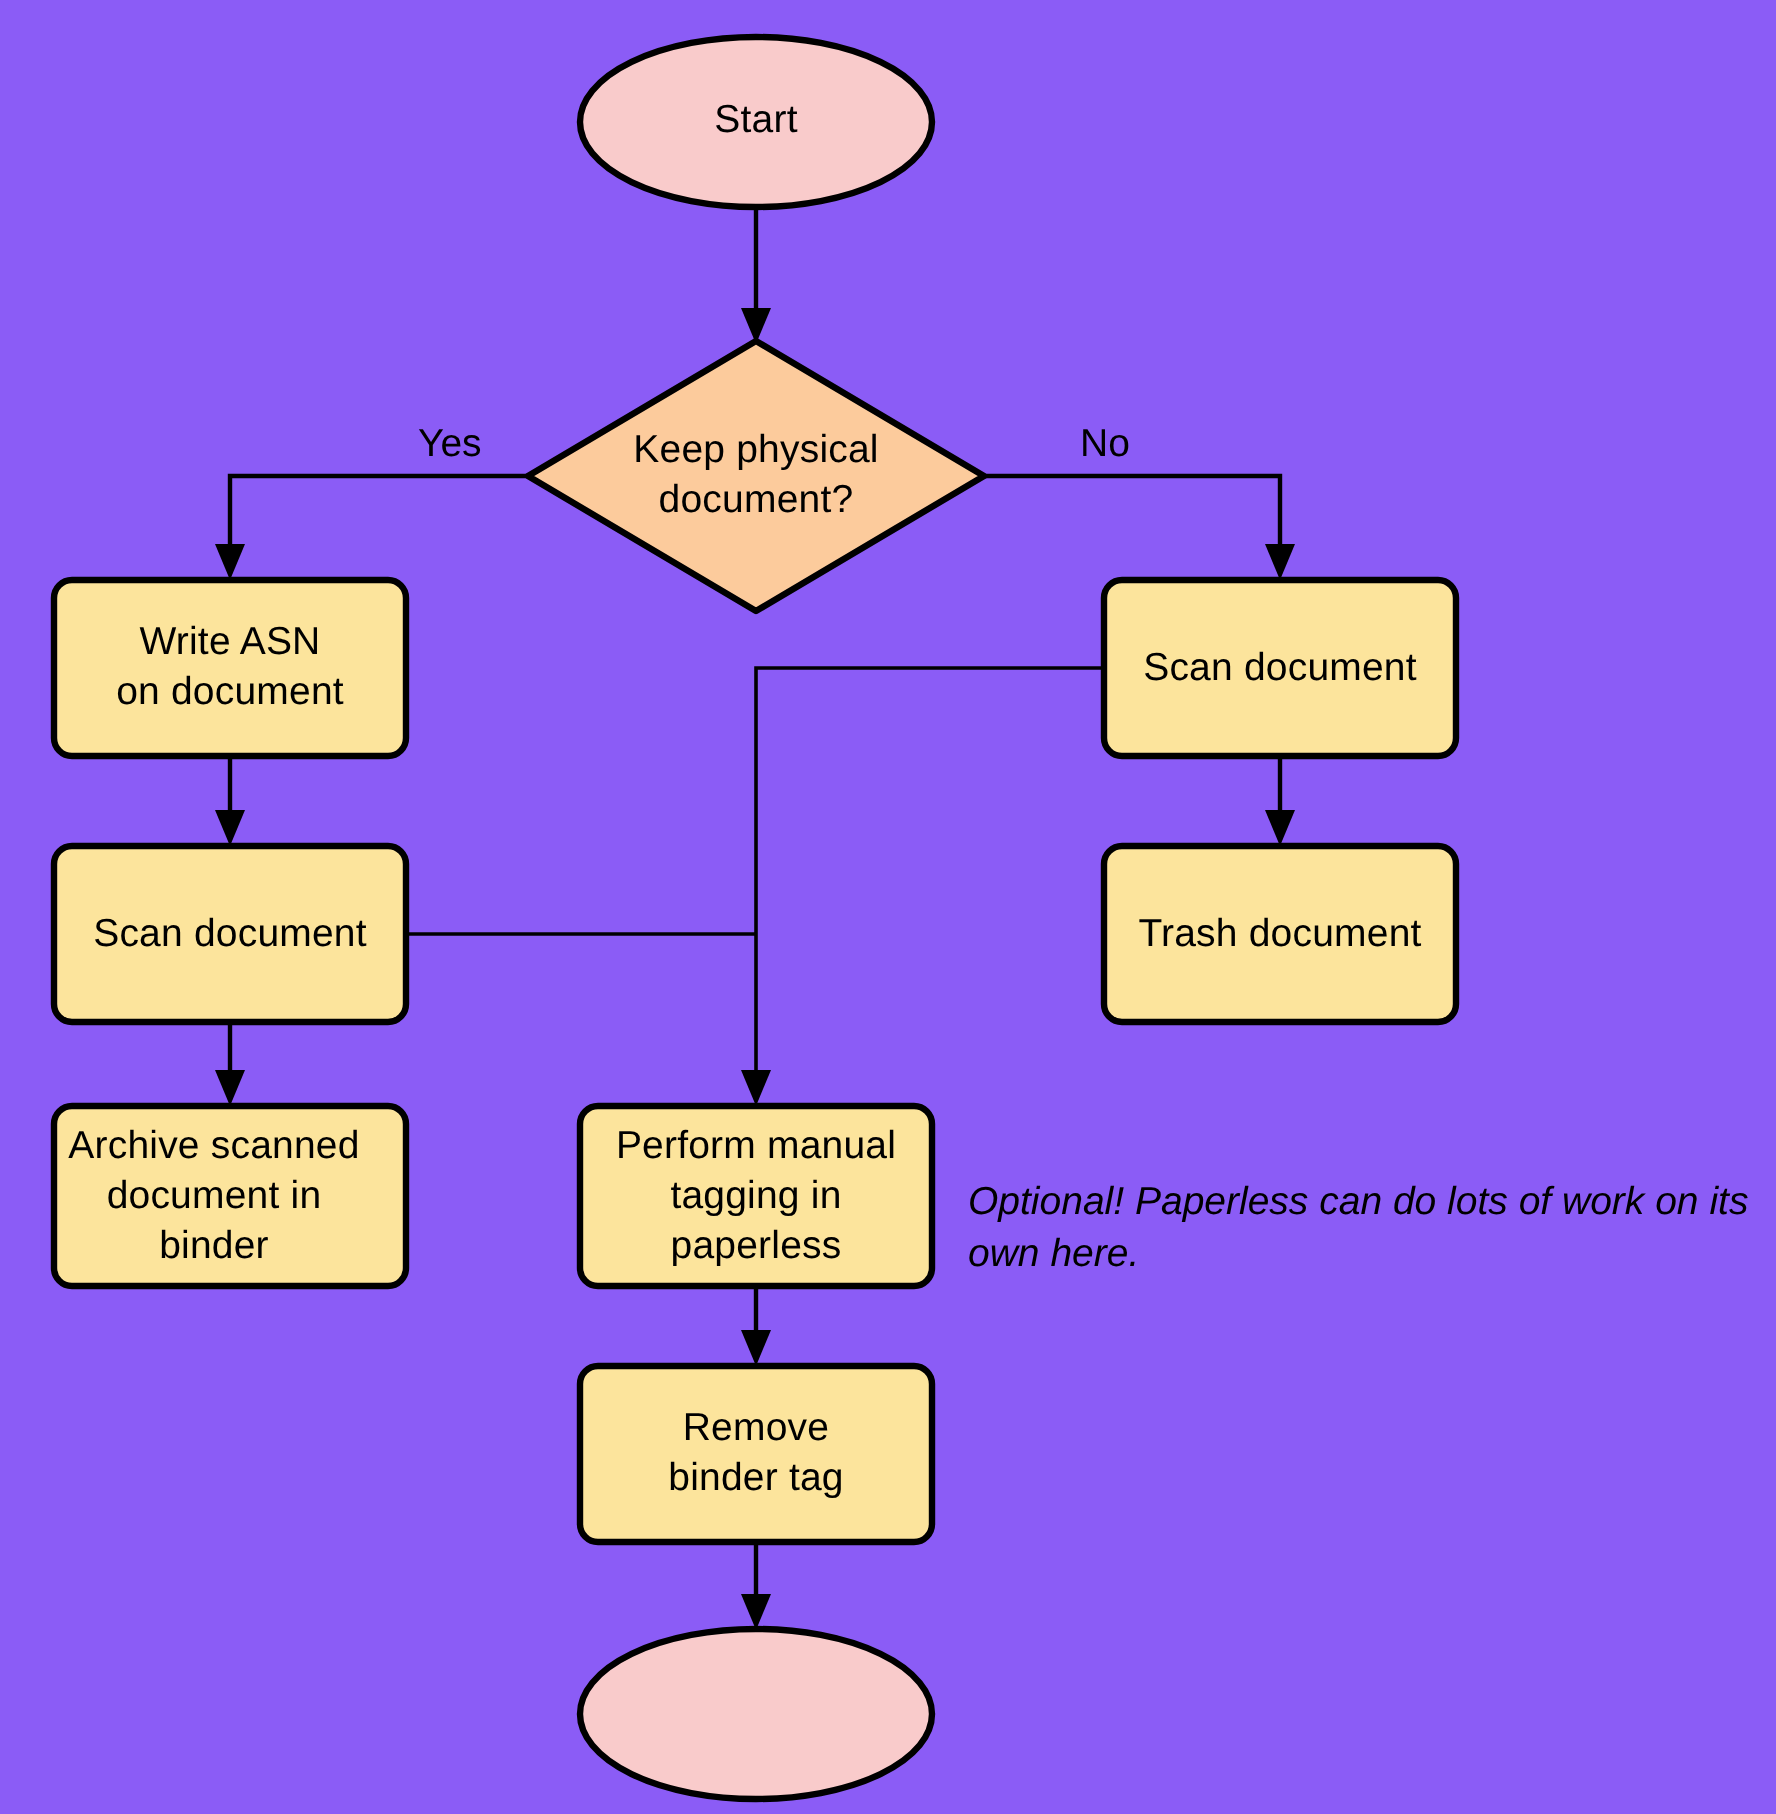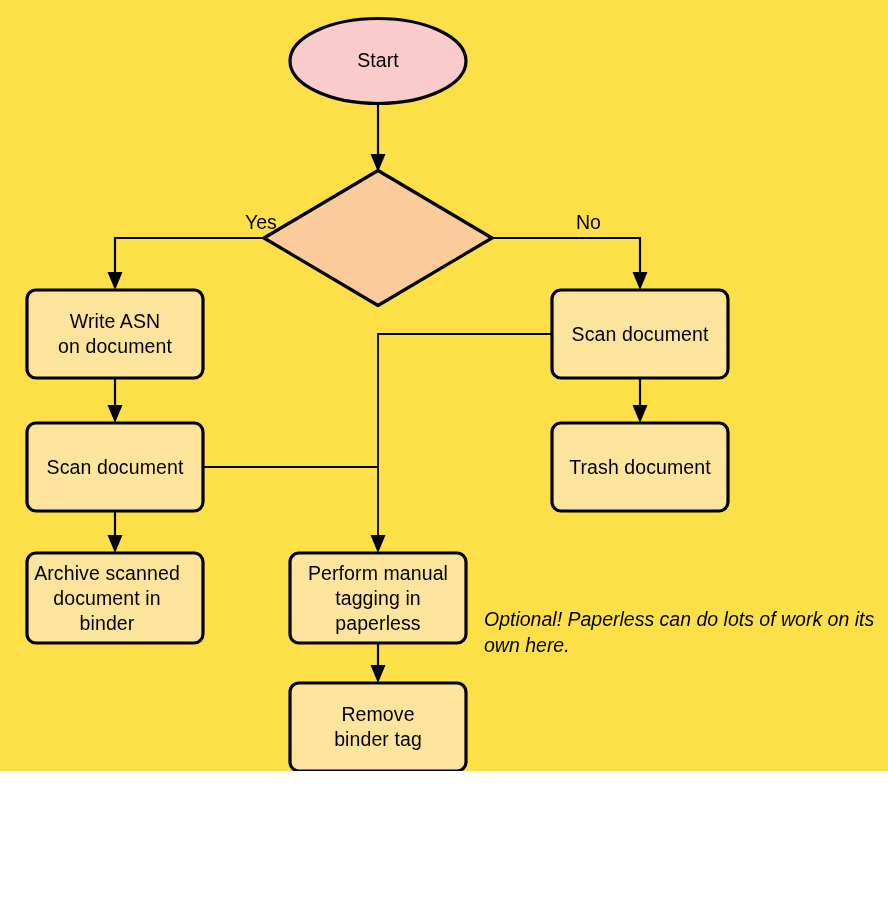--- a/index.html
+++ b/index.html
@@ -7,22 +7,22 @@
     margin: 0;
     padding: 0;
     background: #ffffff;
   }
   body {
     font-family: "Liberation Sans", sans-serif;
   }
   #canvas {
     position: relative;
     width: 888px;
-    height: 771px;
-    background: #fde047;
+    height: 907px;
+    background: #8b5cf6;
     overflow: hidden;
   }
   #flow-svg {
     position: absolute;
     top: 0;
     left: 0;
     width: 888px;
     height: 907px;
   }
   .node-shape {
@@ -59,21 +59,20 @@
     white-space: pre-line;
     pointer-events: none;
   }
   .edge-label {
     position: absolute;
     color: #000000;
     font-family: "Liberation Sans", sans-serif;
     font-size: 19.5px;
     line-height: 22px;
     white-space: nowrap;
-    margin-left: 36px;
   }
   .annotation {
     position: absolute;
     color: #000000;
     font-family: "Liberation Sans", sans-serif;
     font-style: italic;
     font-size: 19.5px;
     line-height: 26px;
     width: 404px;
   }
@@ -150,20 +149,22 @@
 
     <rect class="node-shape" x="290" y="553" width="176" height="90" rx="9" ry="9" fill="#FCE49C"></rect>
 
     <rect class="node-shape" x="290" y="683" width="176" height="88" rx="9" ry="9" fill="#FCE49C"></rect>
 
     <ellipse class="node-shape" cx="378" cy="857" rx="88" ry="42.5" fill="#F9CBCB"></ellipse>
   </svg>
 
   <div class="node-label" style="left:290px; top:18px; width:176px; height:85px;">Start</div>
 
+  <div class="node-label" style="left:278px; top:196px; width:200px; height:84px;">Keep physical
+document?</div>
 
   <div class="node-label" style="left:27px; top:290px; width:176px; height:88px;">Write ASN
 on document</div>
 
   <div class="node-label" style="left:27px; top:423px; width:176px; height:88px;">Scan document</div>
 
   <div class="node-label" style="left:15px; top:553px; width:184px; height:90px;">Archive scanned
 document in
 binder</div>
 
@@ -176,15 +177,15 @@
   <div class="node-label" style="left:552px; top:423px; width:176px; height:88px;">Trash document</div>
 
   <div class="node-label" style="left:290px; top:683px; width:176px; height:88px;">Remove
 binder tag</div>
 
 
   <div class="edge-label" style="left:209px; top:211px;">Yes</div>
 
   <div class="edge-label" style="left:540px; top:211px;">No</div>
 
-  <div class="annotation" style="left:484px; top:588px;margin-top:18px;">Optional! Paperless can do lots of work on its own here.</div>
+  <div class="annotation" style="left:484px; top:588px;">Optional! Paperless can do lots of work on its own here.</div>
 
 </div>
 
 </body></html>

